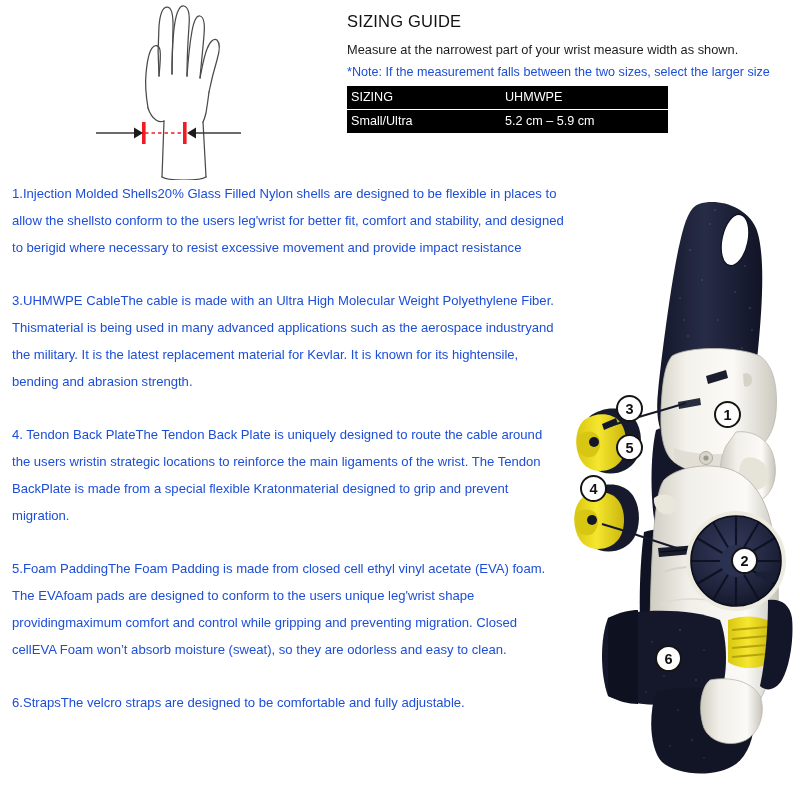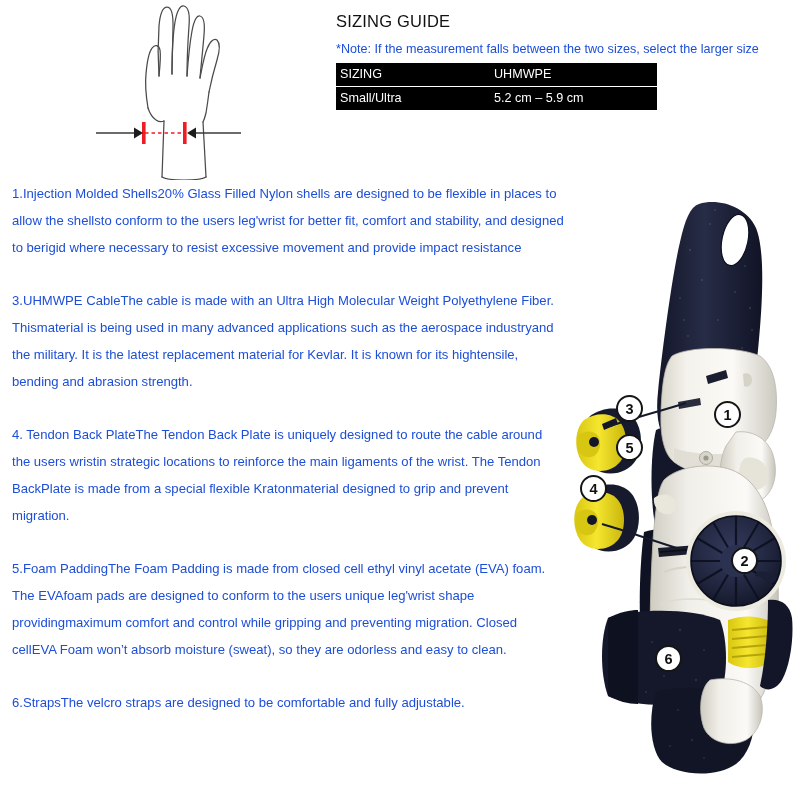--- a/index.html
+++ b/index.html
@@ -26,21 +26,21 @@
     left: 96px;
     top: 0px;
     width: 250px;
     height: 180px;
   }
   #hand-diagram svg { display: block; }
 
   
   #sizing-panel {
     position: absolute;
-    left: 336px;
+    left: 347px;
     top: 12px;
     width: 453px;
   }
   #sizing-title {
     font-size: 16.5px;
     letter-spacing: .2px;
     color: #111;
     margin: 0 0 11px 0;
     font-weight: 400;
   }
@@ -172,20 +172,21 @@
       <g>
         <line x1="145" y1="133" x2="100" y2="133" stroke="#3a3a3a" stroke-width="1.5"></line>
         <polygon points="100,127.5 91,133 100,138.5" fill="#1c1c1c"></polygon>
       </g>
     </svg>
   </div>
 
   <div id="sizing-panel">
     <h1 id="sizing-title">SIZING GUIDE</h1>
 
+    <p id="sizing-instruction">Measure at the narrowest part of your wrist measure width as shown.</p>
 
     <p id="sizing-note">*Note: If the measurement falls between the two sizes, select the larger size</p>
 
     <table id="sizing-table">
       <thead>
         <tr>
           <th class="col-size">SIZING</th>
           <th class="col-wrist">UHMWPE</th>
         </tr>
       </thead>

